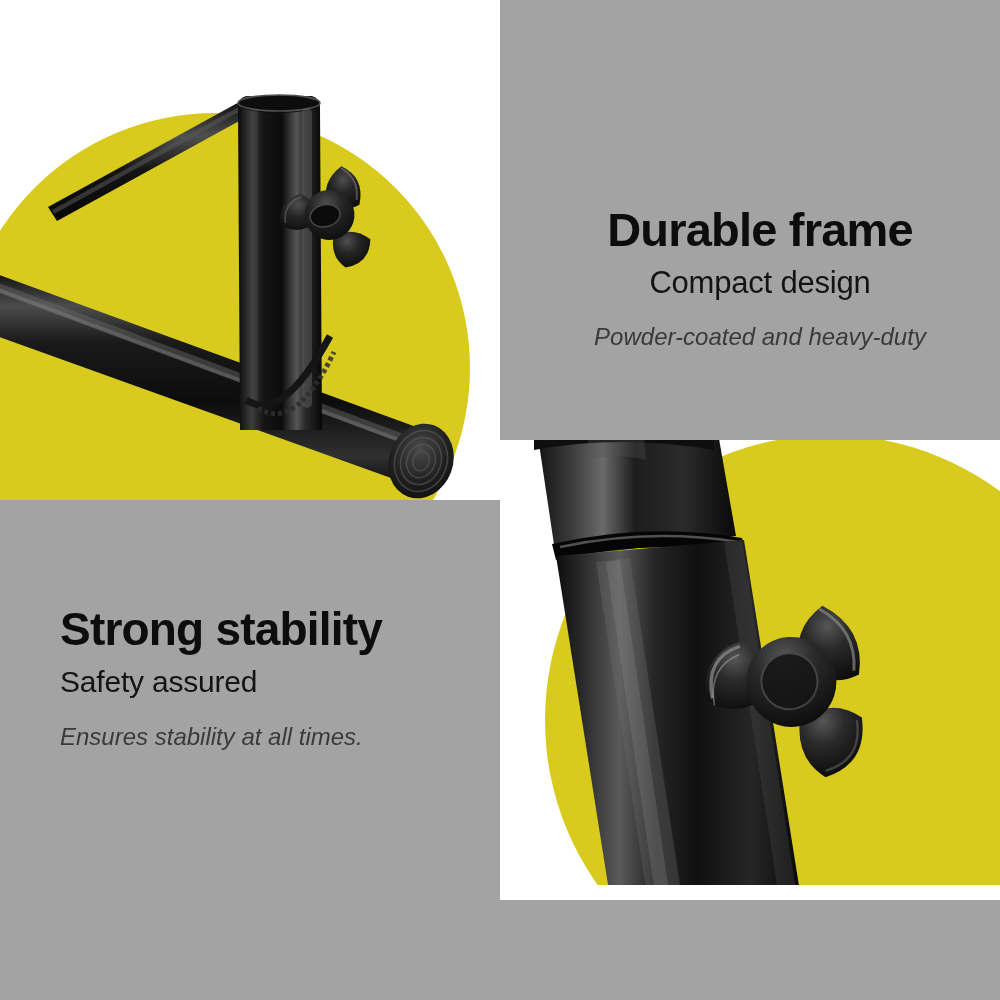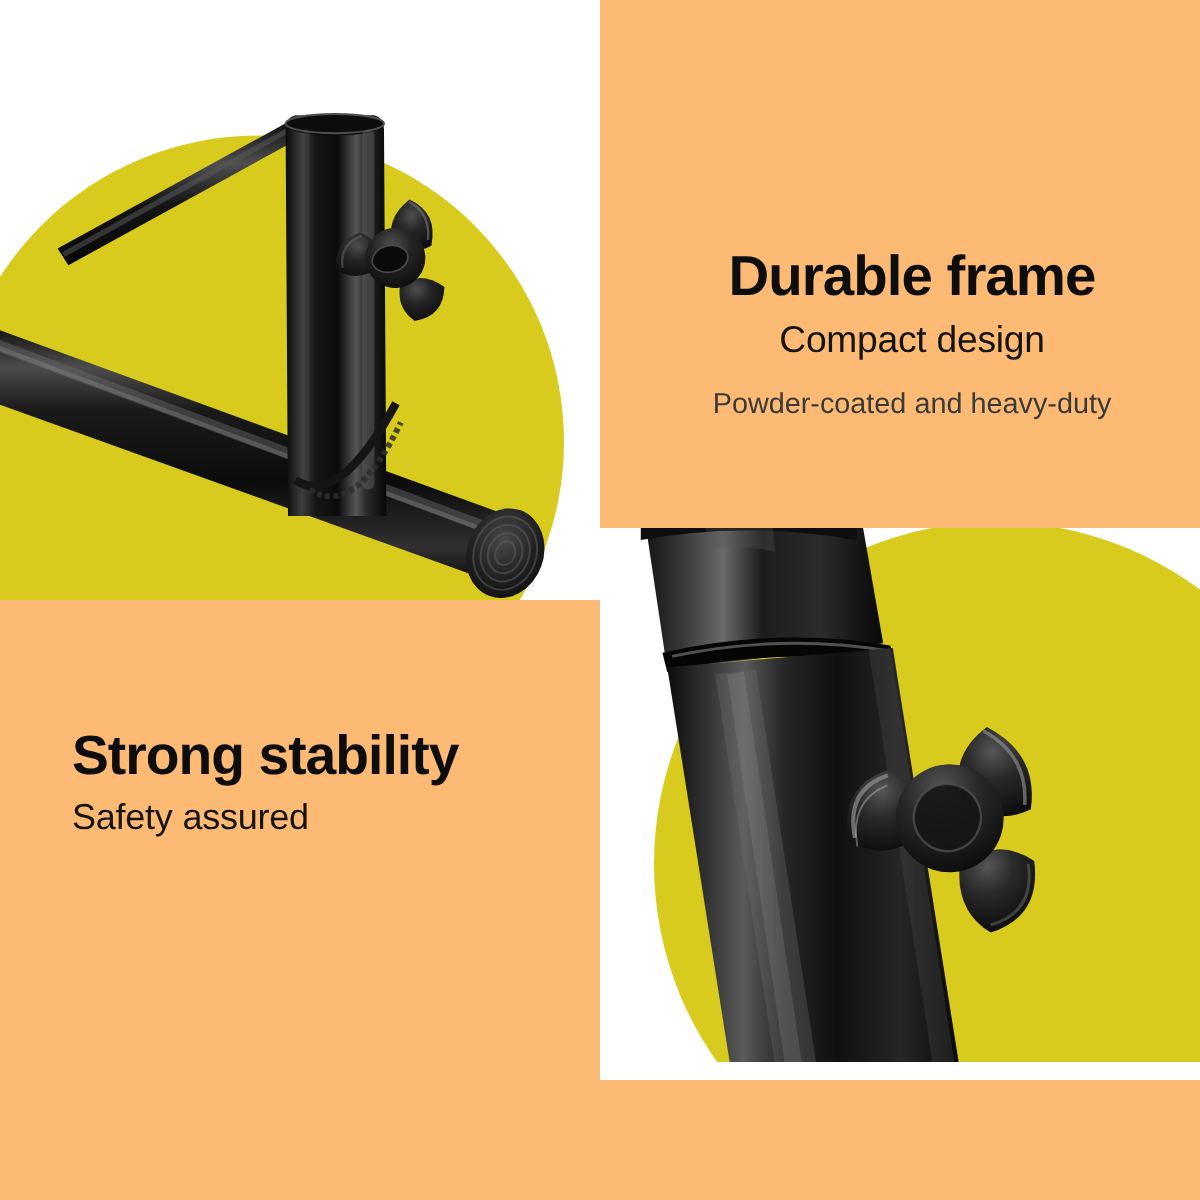--- a/index.html
+++ b/index.html
@@ -8,21 +8,21 @@
   html, body {
     width:1000px; height:1000px;
     background:#ffffff;
     font-family:"Liberation Sans", sans-serif;
     overflow:hidden;
   }
 
   #canvas {
     position:relative;
     width:1000px; height:1000px;
-    background:#fdba74;
+    background:#a3a3a3;
   }
 
   
   .panel { position:absolute; overflow:hidden; }
 
   
   #panel-frame {
     left:0; top:0; width:500px; height:500px;
     background:#ffffff;
   }
@@ -68,20 +68,21 @@
   }
   #text-connector .subheading { font-size:30px; margin-top:8px; }
 
   .body-text {
     font-weight:400;
     font-size:24px;
     line-height:1.38;
     letter-spacing:0px;
     color:#3a3a3a;
     margin-top:16px;
+    font-style:italic;
   }
   #text-connector .body-text { margin-top:18px; }
 
   .body-text .line { display:block; }
 </style>
 </head>
 <body>
 
 <div id="canvas">
 
@@ -202,20 +203,23 @@
     <div class="heading">Durable frame</div>
     <div class="subheading">Compact design</div>
     <div class="body-text">
       <span class="line">Powder-coated and heavy-duty</span>
     </div>
   </div>
 
   <div class="text-block" id="text-connector">
     <div class="heading">Strong stability</div>
     <div class="subheading">Safety assured</div>
+    <div class="body-text">
+      <span class="line">Ensures stability at all times.</span>
+    </div>
   </div>
 
   <div class="panel" id="panel-connector">
     <svg class="photo-svg" width="500" height="460" viewBox="0 0 500 460">
       <defs>
         <clipPath id="clipBR">
           <rect x="0" y="0" width="500" height="445"></rect>
         </clipPath>
 
         <linearGradient id="bigtube" x1="0" y1="0" x2="1" y2="0">

